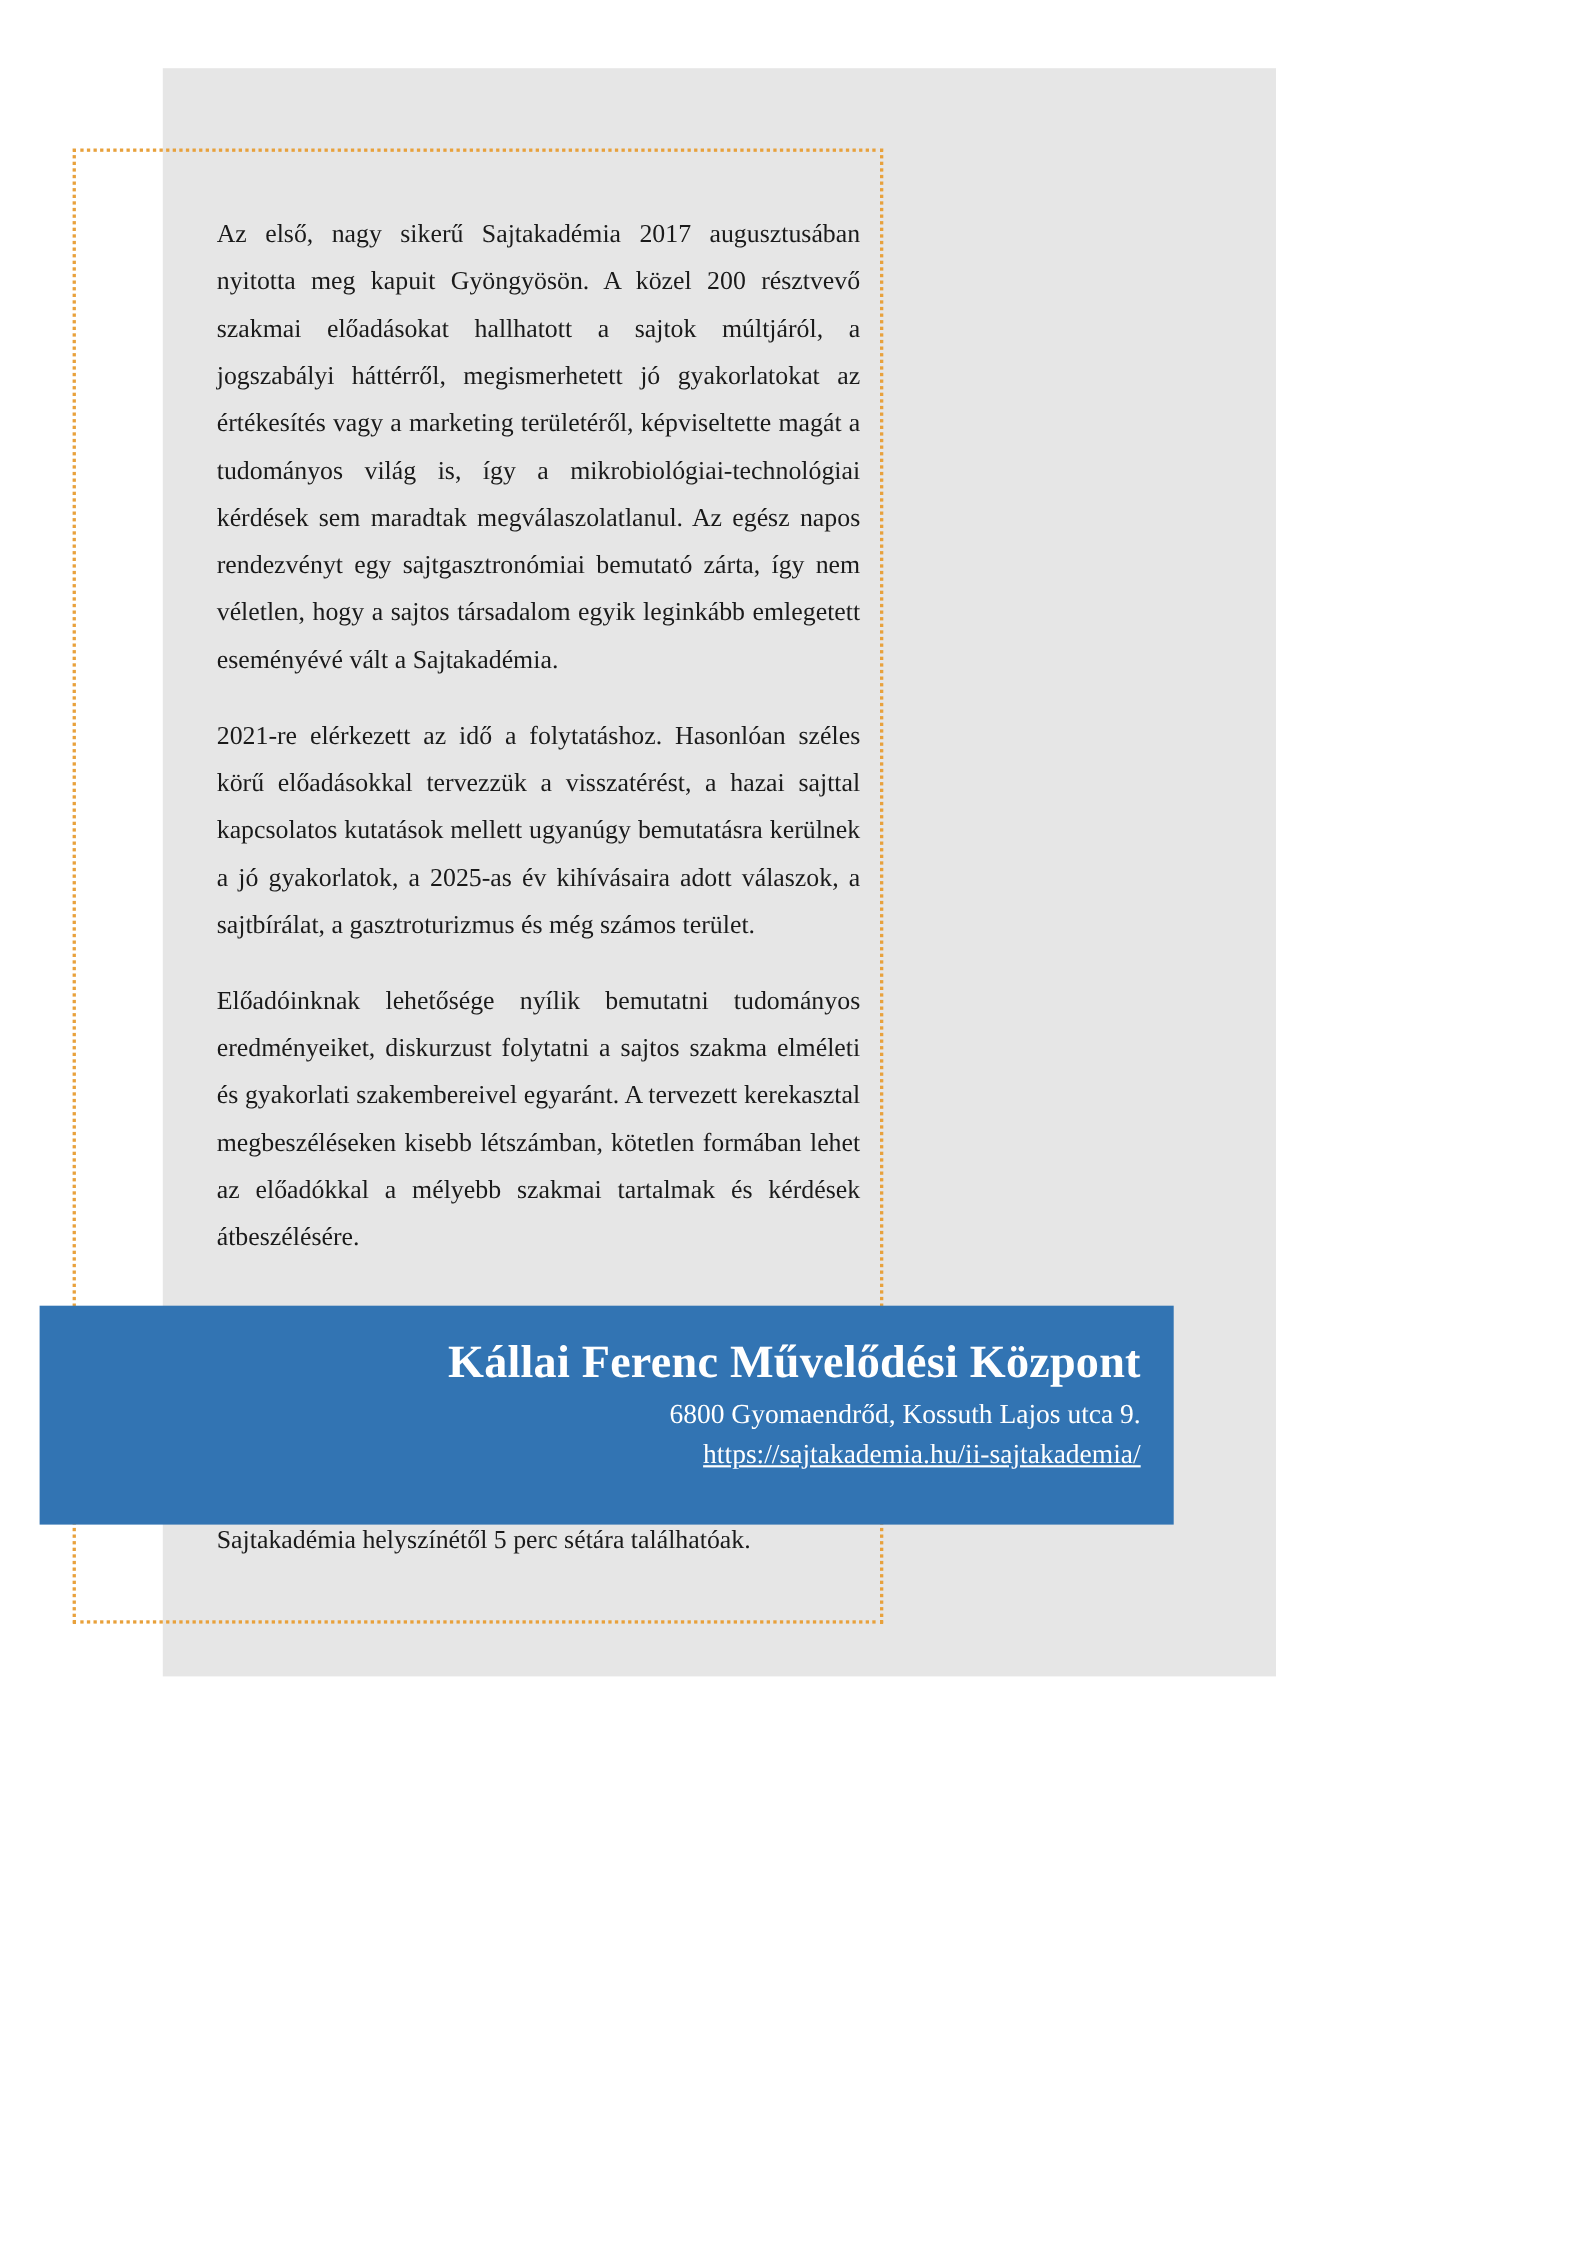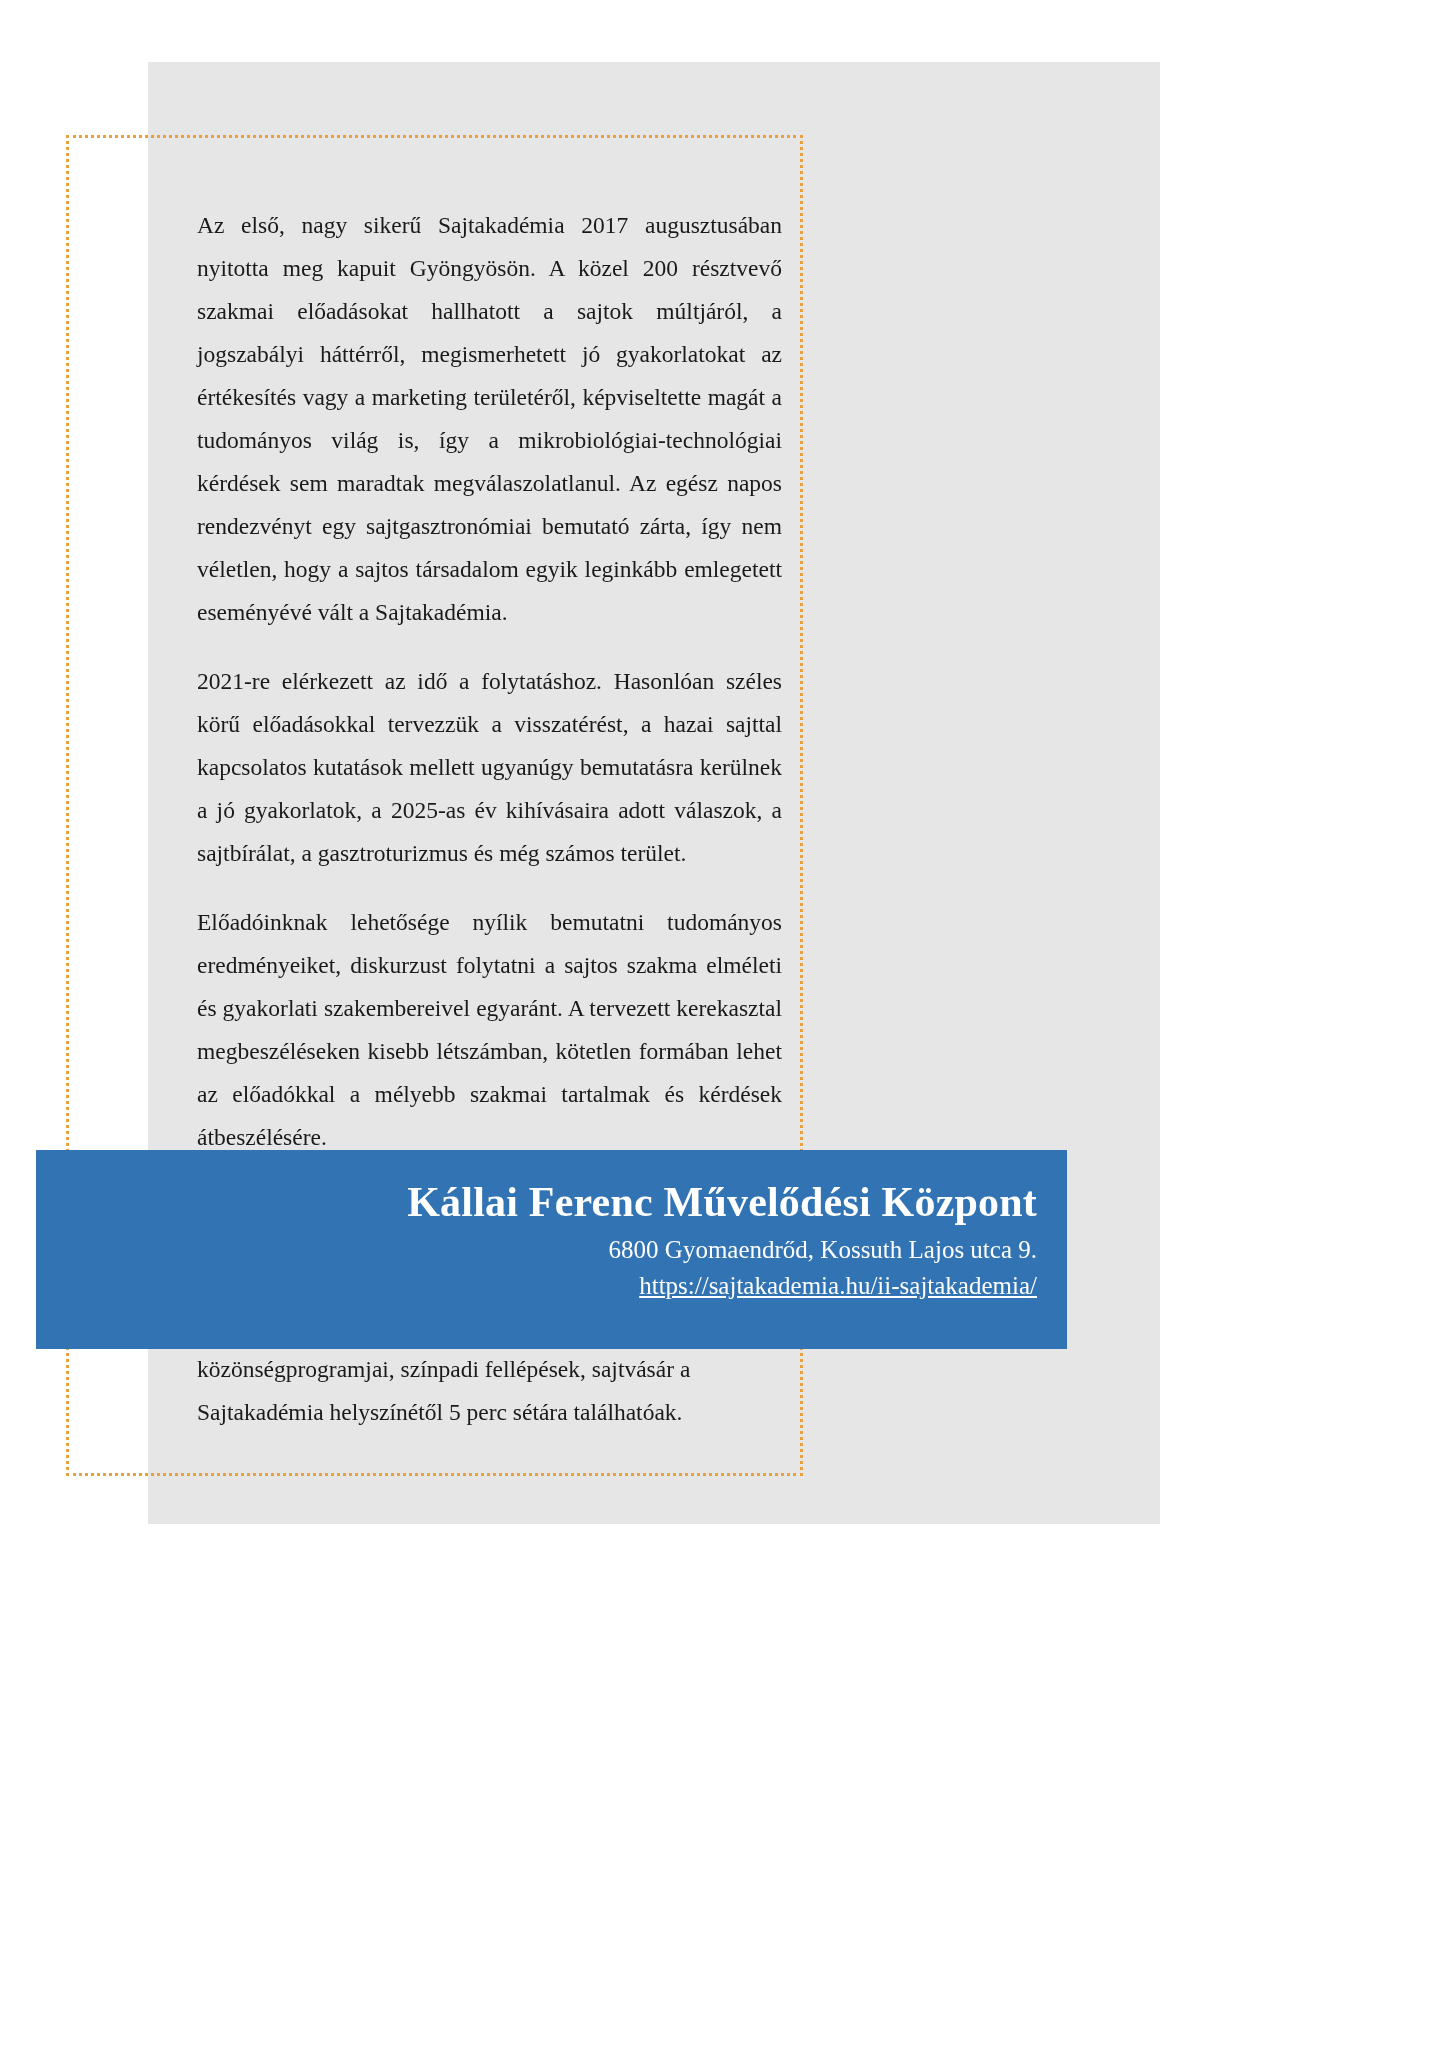--- a/index.html
+++ b/index.html
@@ -36,21 +36,20 @@
     box-sizing: border-box;
     pointer-events: none;
   }
 
   
   #text-column {
     position: absolute;
     left: 197px;
     top: 192px;
     width: 585px;
-    margin-top: 12px;
   }
 
   .para {
     font-size: 23.5px;
     line-height: 43px;
     color: #1a1a1a;
     text-align: justify;
     margin: 0 0 26px 0;
     hyphens: none;
   }
@@ -66,21 +65,21 @@
     line-height: 30px;
     letter-spacing: .1px;
   }
 
   .para.tight { text-align: left; }
 
   
   #footer-band {
     position: absolute;
     left: 36px;
-    top: 1150px;
+    top: 1187px;
     width: 1031px;
     height: 199px;
     background: #3274b3;
   }
   #footer-inner {
     position: absolute;
     right: 30px;
     top: 26px;
     text-align: right;
     color: #ffffff;

